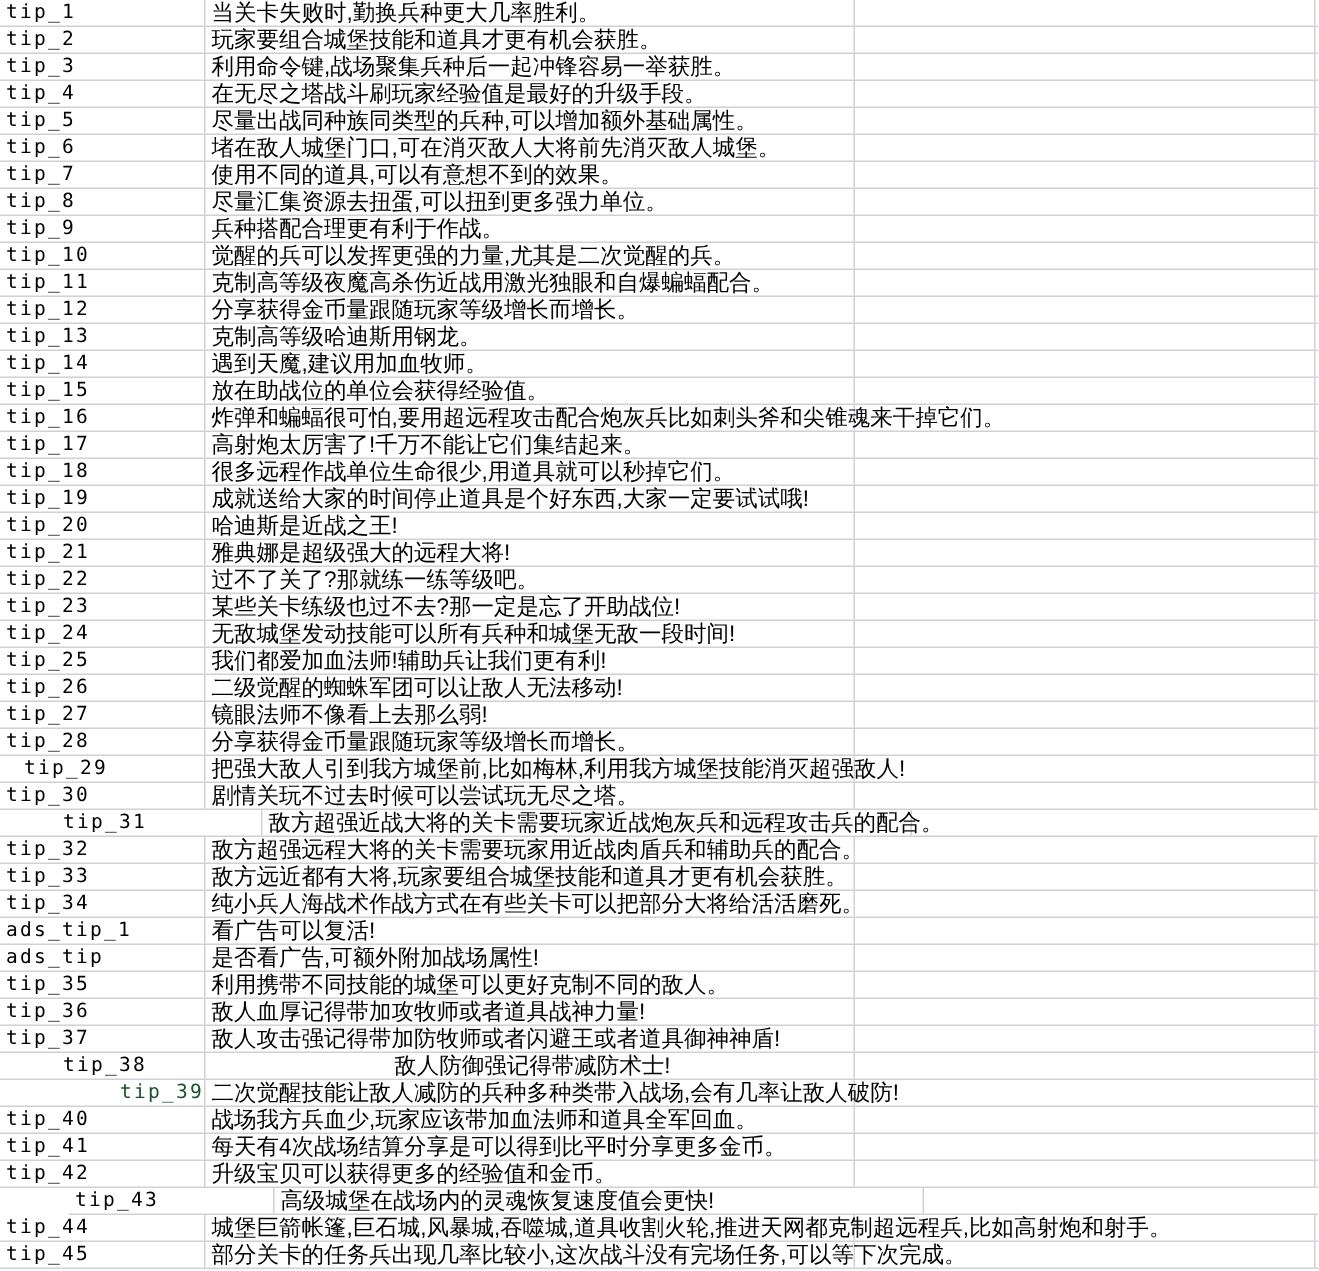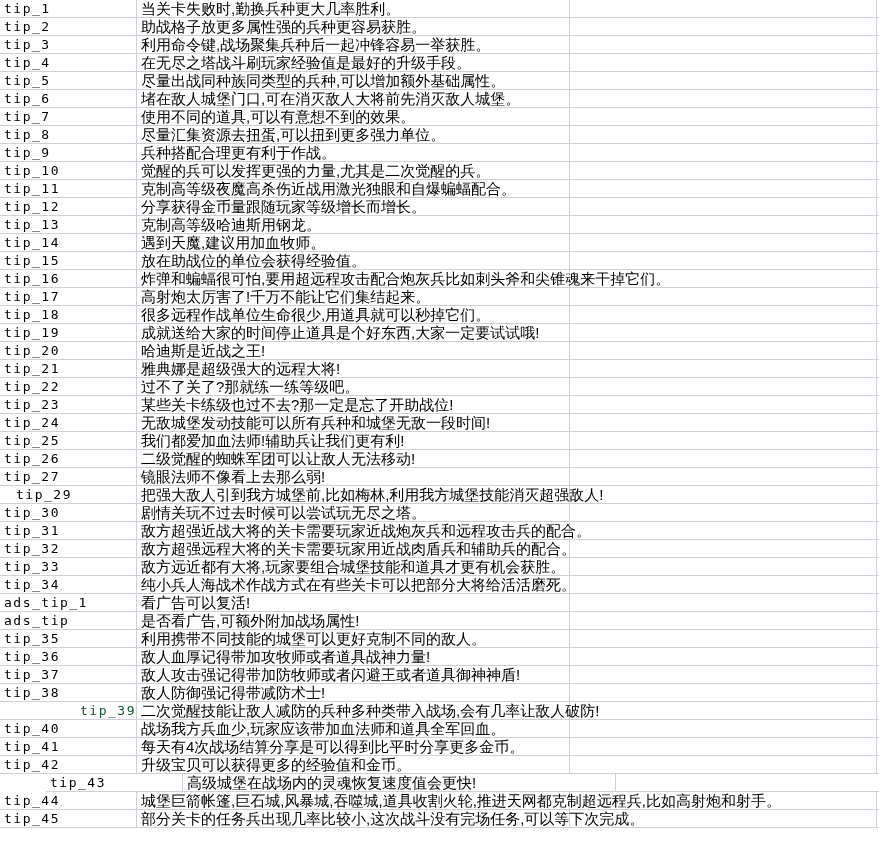--- a/index.html
+++ b/index.html
@@ -58,21 +58,21 @@
 <div class="sheet">
   <div id="rows">
   <div class="row" style="border-color: rgb(208, 208, 216);">
     <div class="cell cell-id" style="border-color: rgb(208, 208, 216); color: rgb(0, 0, 0);">tip_1</div>
     <div class="cell cell-text" style="border-color: rgb(208, 208, 216); color: rgb(0, 0, 0);">当关卡失败时,勤换兵种更大几率胜利。</div>
     <div class="cell cell-empty" style="border-color: rgb(208, 208, 216); color: rgb(0, 0, 0);"></div>
   </div>
 
   <div class="row" style="border-color: rgb(208, 208, 216);">
     <div class="cell cell-id" style="border-color: rgb(208, 208, 216); color: rgb(0, 0, 0);">tip_2</div>
-    <div class="cell cell-text" style="border-color: rgb(208, 208, 216); color: rgb(0, 0, 0);">助战格子放更多属性强的兵种更容易获胜。</div>
+    <div class="cell cell-text" style="border-color: rgb(208, 208, 216); color: rgb(0, 0, 0);">玩家要组合城堡技能和道具才更有机会获胜。</div>
     <div class="cell cell-empty" style="border-color: rgb(208, 208, 216); color: rgb(0, 0, 0);"></div>
   </div>
 
   <div class="row" style="border-color: rgb(208, 208, 216);">
     <div class="cell cell-id" style="border-color: rgb(208, 208, 216); color: rgb(0, 0, 0);">tip_3</div>
     <div class="cell cell-text" style="border-color: rgb(208, 208, 216); color: rgb(0, 0, 0);">利用命令键,战场聚集兵种后一起冲锋容易一举获胜。</div>
     <div class="cell cell-empty" style="border-color: rgb(208, 208, 216); color: rgb(0, 0, 0);"></div>
   </div>
 
   <div class="row" style="border-color: rgb(208, 208, 216);">
@@ -212,34 +212,39 @@
     <div class="cell cell-text" style="border-color: rgb(208, 208, 216); color: rgb(0, 0, 0);">二级觉醒的蜘蛛军团可以让敌人无法移动!</div>
     <div class="cell cell-empty" style="border-color: rgb(208, 208, 216); color: rgb(0, 0, 0);"></div>
   </div>
 
   <div class="row" style="border-color: rgb(208, 208, 216);">
     <div class="cell cell-id" style="border-color: rgb(208, 208, 216); color: rgb(0, 0, 0);">tip_27</div>
     <div class="cell cell-text" style="border-color: rgb(208, 208, 216); color: rgb(0, 0, 0);">镜眼法师不像看上去那么弱!</div>
     <div class="cell cell-empty" style="border-color: rgb(208, 208, 216); color: rgb(0, 0, 0);"></div>
   </div>
 
+  <div class="row" style="border-color: rgb(208, 208, 216);">
+    <div class="cell cell-id" style="border-color: rgb(208, 208, 216); color: rgb(0, 0, 0);">tip_28</div>
+    <div class="cell cell-text" style="border-color: rgb(208, 208, 216); color: rgb(0, 0, 0);">分享获得金币量跟随玩家等级增长而增长。</div>
+    <div class="cell cell-empty" style="border-color: rgb(208, 208, 216); color: rgb(0, 0, 0);"></div>
+  </div>
 
   <div class="row" style="border-color: rgb(208, 208, 216);">
     <div class="cell cell-id" style="border-color: rgb(208, 208, 216); color: rgb(0, 0, 0); padding-left: 16px;">tip_29</div>
     <div class="cell cell-text" style="border-color: rgb(208, 208, 216); color: rgb(0, 0, 0);">把强大敌人引到我方城堡前,比如梅林,利用我方城堡技能消灭超强敌人!</div>
     <div class="cell cell-empty" style="border-color: rgb(208, 208, 216); color: rgb(0, 0, 0);"></div>
   </div>
 
   <div class="row" style="border-color: rgb(208, 208, 216);">
     <div class="cell cell-id" style="border-color: rgb(208, 208, 216); color: rgb(0, 0, 0);">tip_30</div>
     <div class="cell cell-text" style="border-color: rgb(208, 208, 216); color: rgb(0, 0, 0);">剧情关玩不过去时候可以尝试玩无尽之塔。</div>
     <div class="cell cell-empty" style="border-color: rgb(208, 208, 216); color: rgb(0, 0, 0);"></div>
   </div>
 
-  <div class="row" style="border-color: rgb(208, 208, 216);">
+  <div class="row" style="border-color: rgb(208, 208, 216); padding-left: 38px;">
     <div class="cell cell-id" style="border-color: rgb(208, 208, 216); color: rgb(0, 0, 0);">tip_31</div>
     <div class="cell cell-text" style="border-color: rgb(208, 208, 216); color: rgb(0, 0, 0);">敌方超强近战大将的关卡需要玩家近战炮灰兵和远程攻击兵的配合。</div>
     <div class="cell cell-empty" style="border-color: rgb(208, 208, 216); color: rgb(0, 0, 0);"></div>
   </div>
 
   <div class="row" style="border-color: rgb(208, 208, 216);">
     <div class="cell cell-id" style="border-color: rgb(208, 208, 216); color: rgb(0, 0, 0);">tip_32</div>
     <div class="cell cell-text" style="border-color: rgb(208, 208, 216); color: rgb(0, 0, 0);">敌方超强远程大将的关卡需要玩家用近战肉盾兵和辅助兵的配合。</div>
     <div class="cell cell-empty" style="border-color: rgb(208, 208, 216); color: rgb(0, 0, 0);"></div>
   </div>
@@ -279,21 +284,21 @@
     <div class="cell cell-text" style="border-color: rgb(208, 208, 216); color: rgb(0, 0, 0);">敌人血厚记得带加攻牧师或者道具战神力量!</div>
     <div class="cell cell-empty" style="border-color: rgb(208, 208, 216); color: rgb(0, 0, 0);"></div>
   </div>
 
   <div class="row" style="border-color: rgb(208, 208, 216);">
     <div class="cell cell-id" style="border-color: rgb(208, 208, 216); color: rgb(0, 0, 0);">tip_37</div>
     <div class="cell cell-text" style="border-color: rgb(208, 208, 216); color: rgb(0, 0, 0);">敌人攻击强记得带加防牧师或者闪避王或者道具御神神盾!</div>
     <div class="cell cell-empty" style="border-color: rgb(208, 208, 216); color: rgb(0, 0, 0);"></div>
   </div>
 
-  <div class="row" style="border-color: rgb(208, 208, 216);">
+  <div class="row" style="border-color: rgb(208, 208, 216); text-align: center;">
     <div class="cell cell-id" style="border-color: rgb(208, 208, 216); color: rgb(0, 0, 0);">tip_38</div>
     <div class="cell cell-text" style="border-color: rgb(208, 208, 216); color: rgb(0, 0, 0);">敌人防御强记得带减防术士!</div>
     <div class="cell cell-empty" style="border-color: rgb(208, 208, 216); color: rgb(0, 0, 0);"></div>
   </div>
 
   <div class="row" style="border-color: rgb(208, 208, 216);">
     <div class="cell cell-id" style="border-color: rgb(208, 208, 216); color: #14532d; text-align: right;">tip_39</div>
     <div class="cell cell-text" style="border-color: rgb(208, 208, 216); color: rgb(0, 0, 0);">二次觉醒技能让敌人减防的兵种多种类带入战场,会有几率让敌人破防!</div>
     <div class="cell cell-empty" style="border-color: rgb(208, 208, 216); color: rgb(0, 0, 0);"></div>
   </div>

